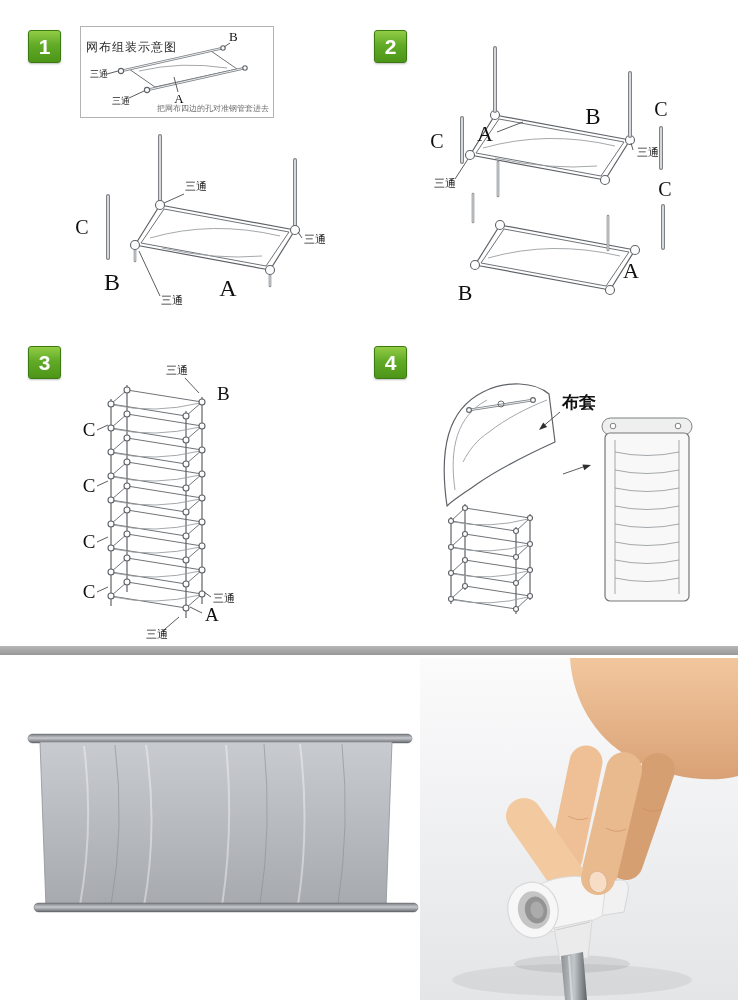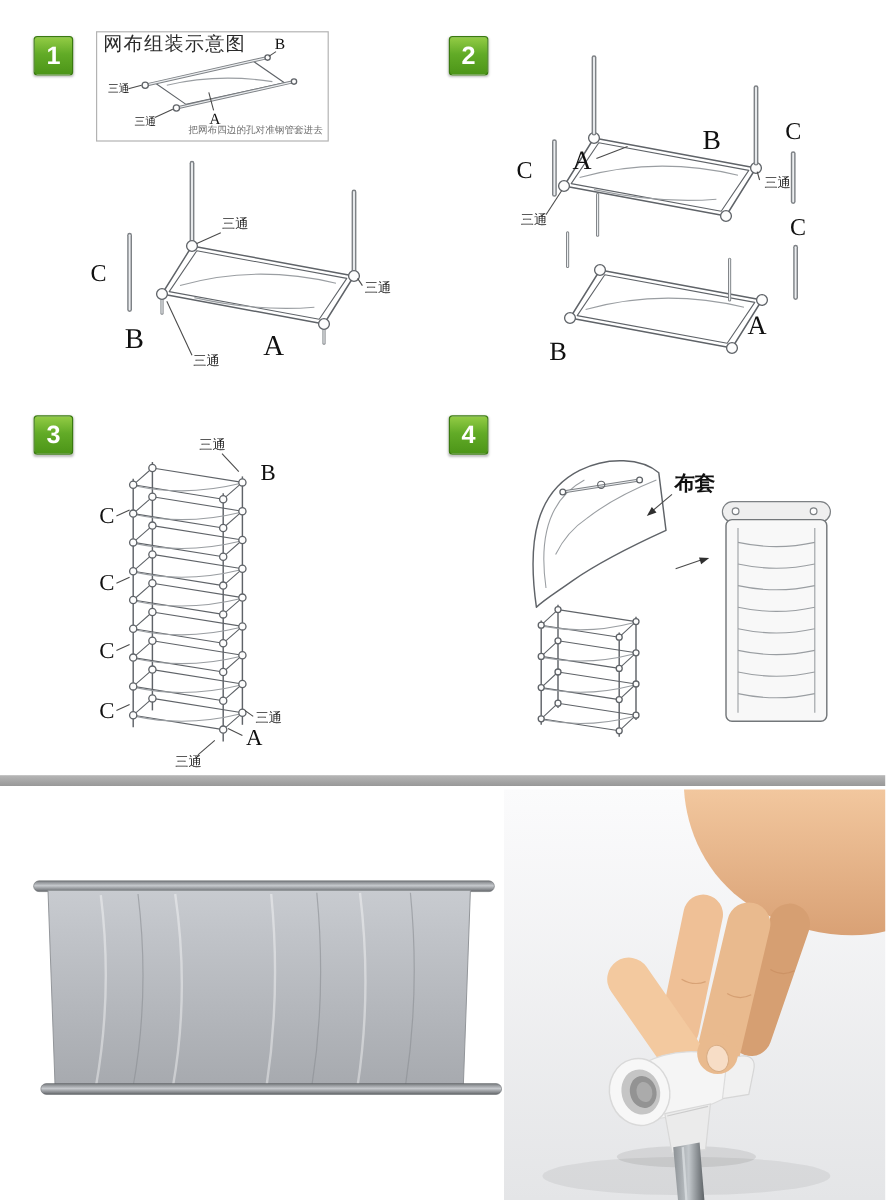--- a/index.html
+++ b/index.html
@@ -2,21 +2,21 @@
 <html><head>
 <meta charset="utf-8">
 <style>
   html,body{margin:0;padding:0;background:#ffffff}
   #page{position:relative;width:738px;height:1000px;background:#fff;overflow:hidden;font-family:"Liberation Sans",sans-serif}
   .badge{position:absolute;width:31px;height:31px;border:1px solid #3a7a10;border-radius:3px;
          background:linear-gradient(180deg,#93cc45 0%,#62ab27 45%,#4c9518 100%);
          color:#fff;font-size:21px;font-weight:bold;display:flex;align-items:center;justify-content:center;
          box-shadow:0 1px 2px rgba(0,0,0,.25)}
   #inset{position:absolute;left:80px;top:26px;width:192px;height:90px;border:1px solid #b3b3b3;background:#fff}
-  #inset .title{position:absolute;left:5px;top:0;font-size:16px;color:#2b2b2b;letter-spacing:1px}
+  #inset .title{position:absolute;left:5px;top:12px;font-size:12px;color:#2b2b2b;letter-spacing:1px}
   #inset .caption{position:absolute;right:4px;bottom:3px;font-size:8px;color:#6e6e6e}
   svg{position:absolute;overflow:visible}
   .ln{fill:none;stroke:#5f6368;stroke-width:1.2;stroke-linejoin:round}
   .lnt{fill:none;stroke:#5f6368;stroke-width:.9;stroke-linejoin:round}
   .ln2{fill:none;stroke:#9a9ea2;stroke-width:.9}
   .joint{fill:#fdfdfd;stroke:#5f6368;stroke-width:1.1}
   .rod{stroke:#7e8286;stroke-width:4;stroke-linecap:round;fill:none}
   .rodhi{stroke:#eceef0;stroke-width:1.6;stroke-linecap:round;fill:none}
   .rod2{stroke:#7e8286;stroke-width:2.6;stroke-linecap:round;fill:none}
   .rod2hi{stroke:#eceef0;stroke-width:1;stroke-linecap:round;fill:none}

